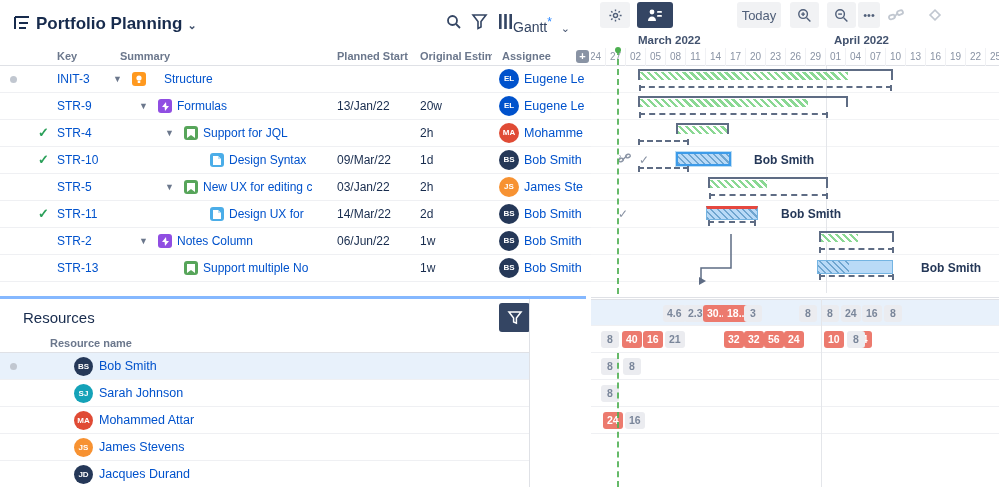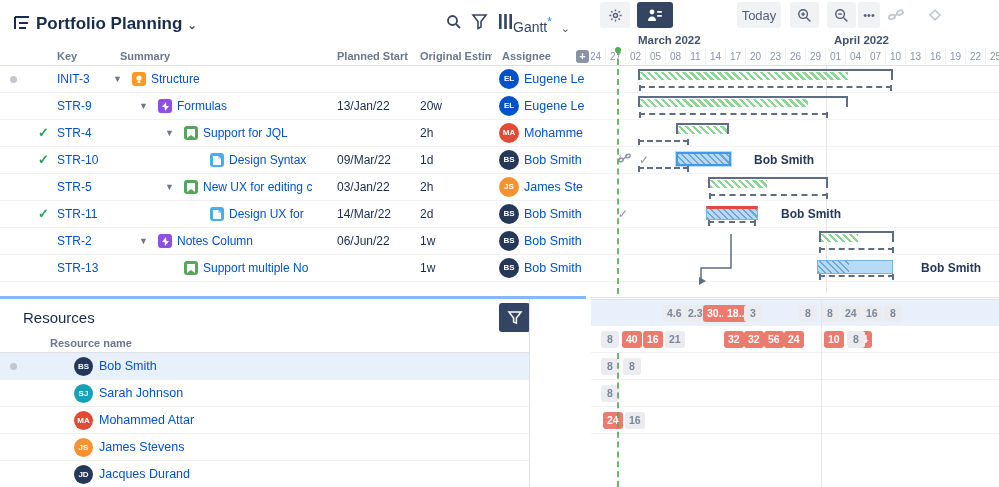--- a/index.html
+++ b/index.html
@@ -145,21 +145,21 @@
         <span class="cell key-link" style="left: 57px;">INIT-3</span>
         <span class="chev" style="left: 113px;">▼</span>
         <span class="ticon" style="left: 132px; background: rgb(255, 153, 31);">
           <svg width="8" height="9" viewBox="0 0 8 9">
             <g fill="#fff">
               <circle cx="4" cy="3" r="2.6"></circle>
               <rect x="2.7" y="5.8" width="2.6" height="2.2" rx=".6"></rect>
             </g>
           </svg>
         </span>
-        <span class="cell sum-link" style="left: 151px; max-width: 182px; overflow: hidden; display: inline-block; text-align: center;">Structure</span>
+        <span class="cell sum-link" style="left: 164px; max-width: 182px; overflow: hidden; display: inline-block; text-align: center;">Structure</span>
         <span class="avatar" style="background: rgb(0, 82, 204);">EL</span>
         <span class="aname">Eugene Le</span>
       </div>
       <div class="trow">
         <span class="cell key-link" style="left: 57px;">STR-9</span>
         <span class="chev" style="left: 139px;">▼</span>
         <span class="ticon" style="left: 158px; background: rgb(144, 78, 226);">
           <svg width="7" height="9" viewBox="0 0 7 9">
             <path d="M4 0L0 5h2.6L3 9l4-5H4.4z" fill="#fff"></path>
           </svg>

